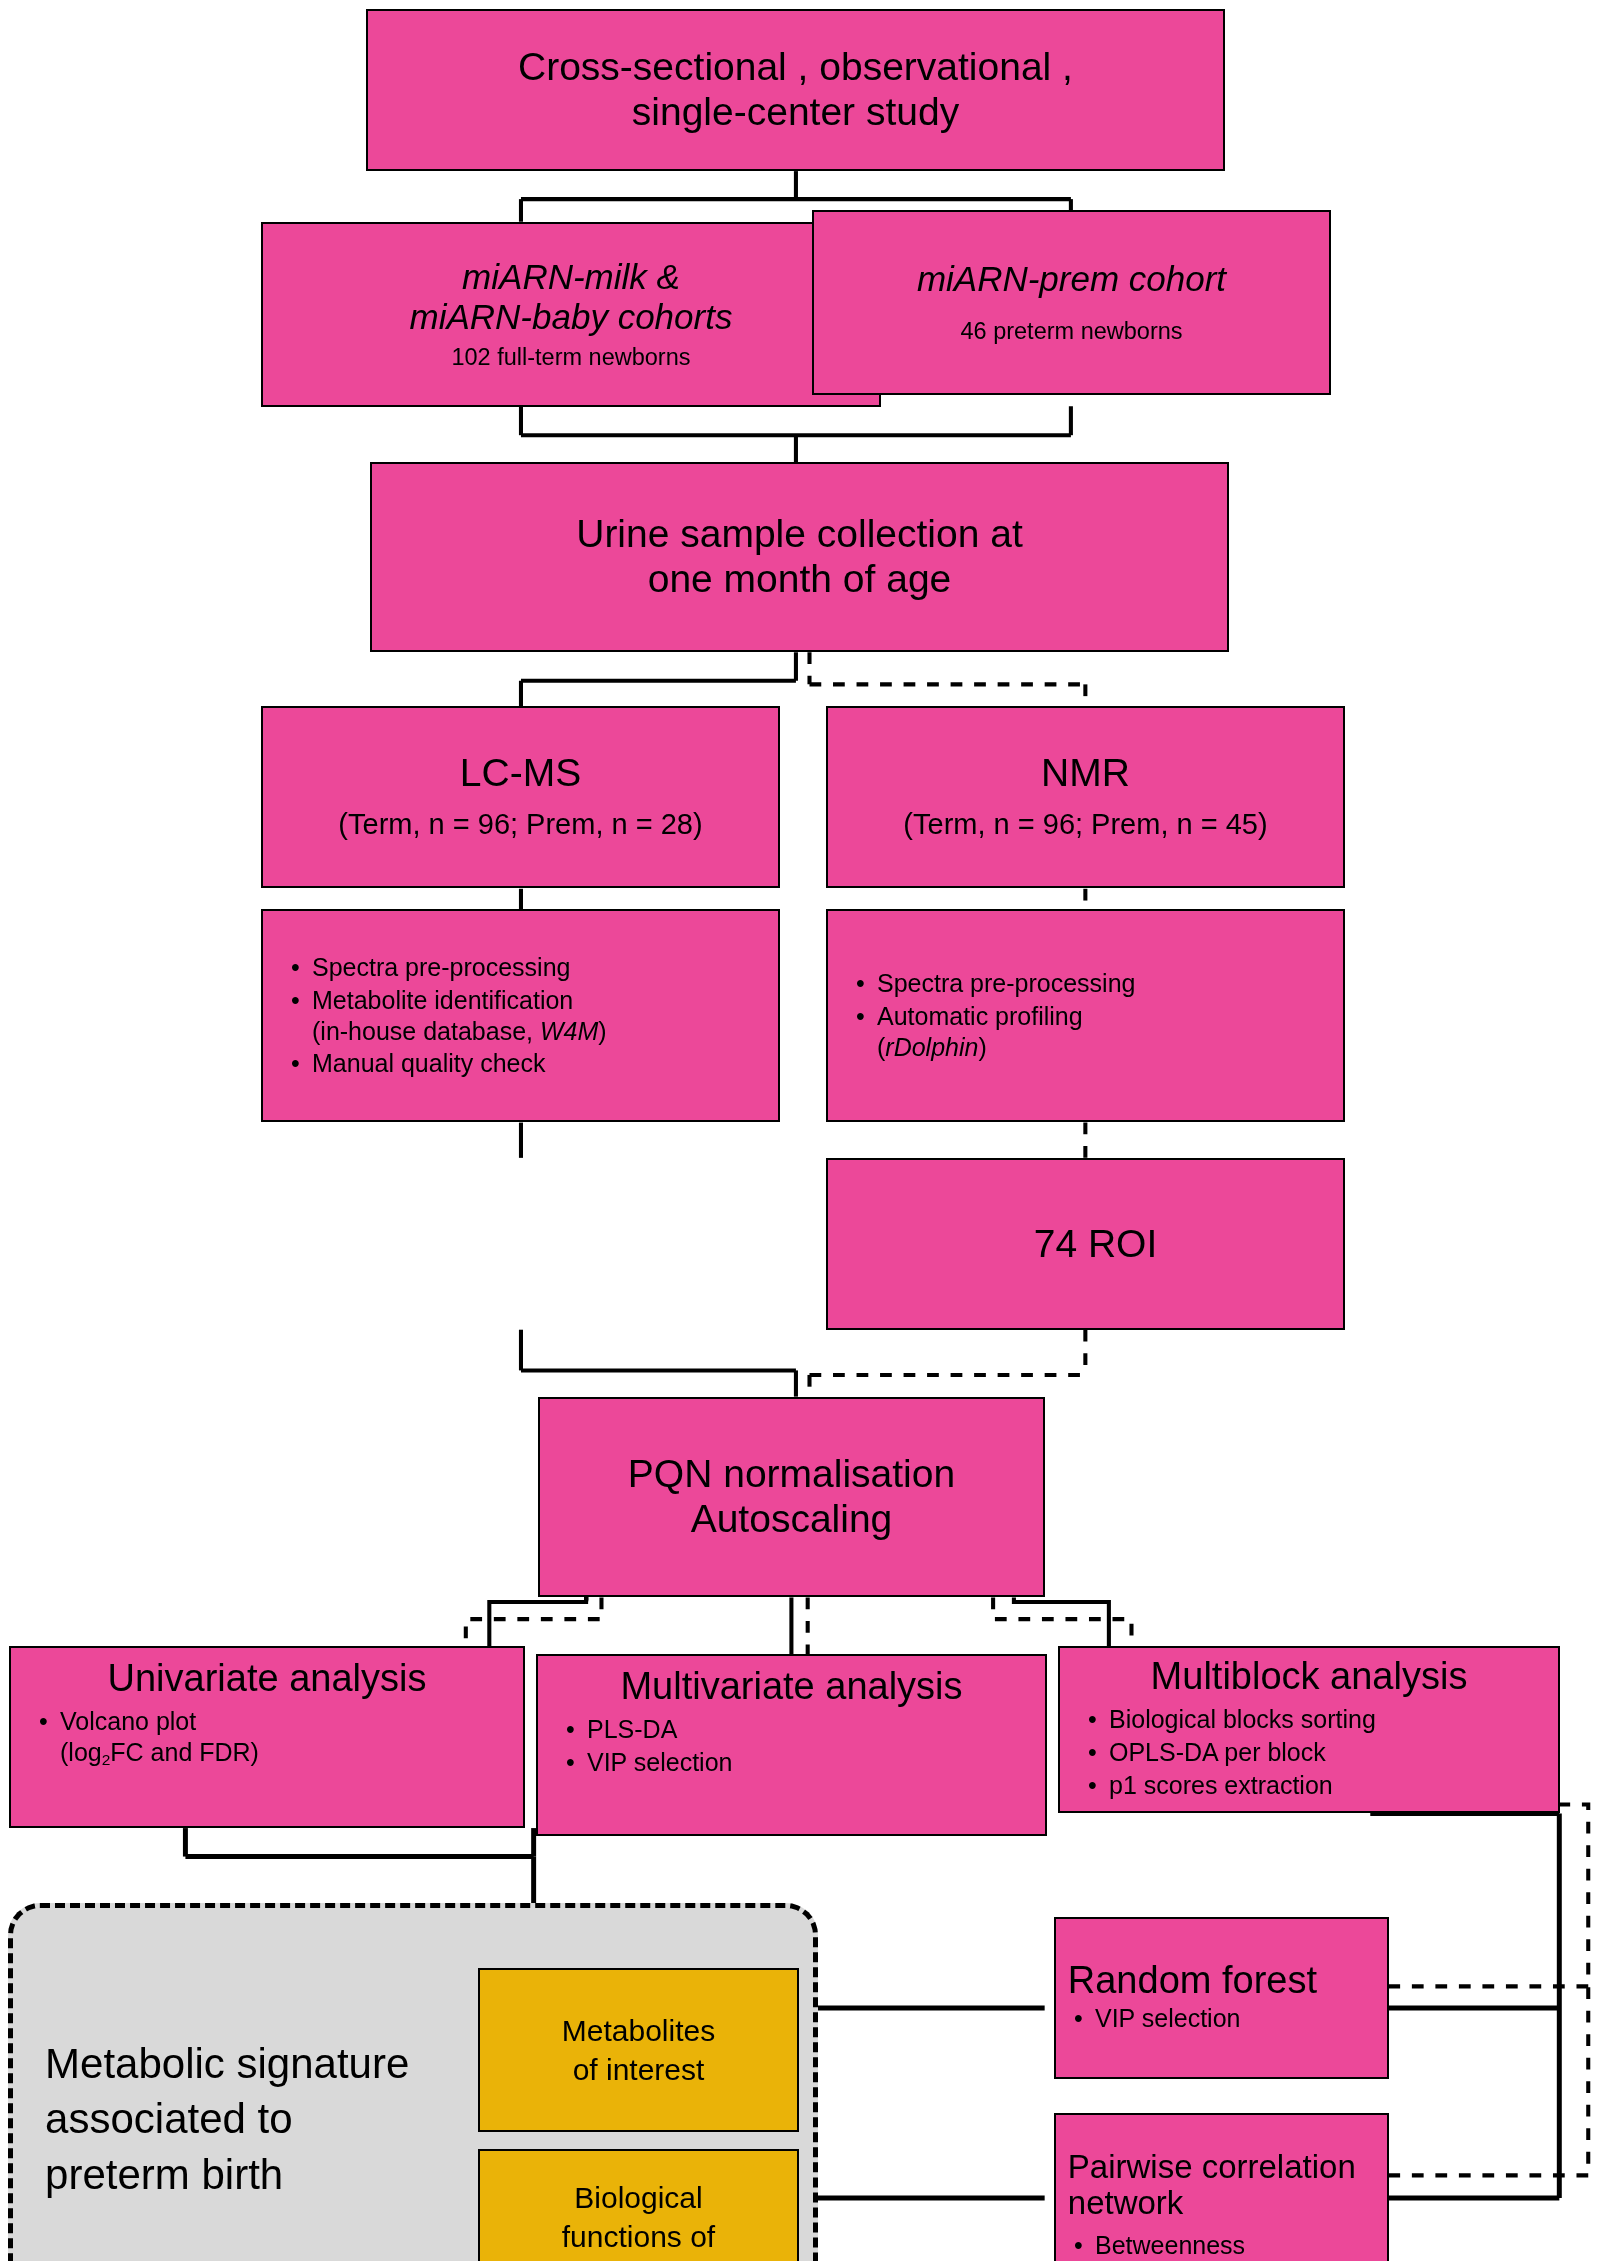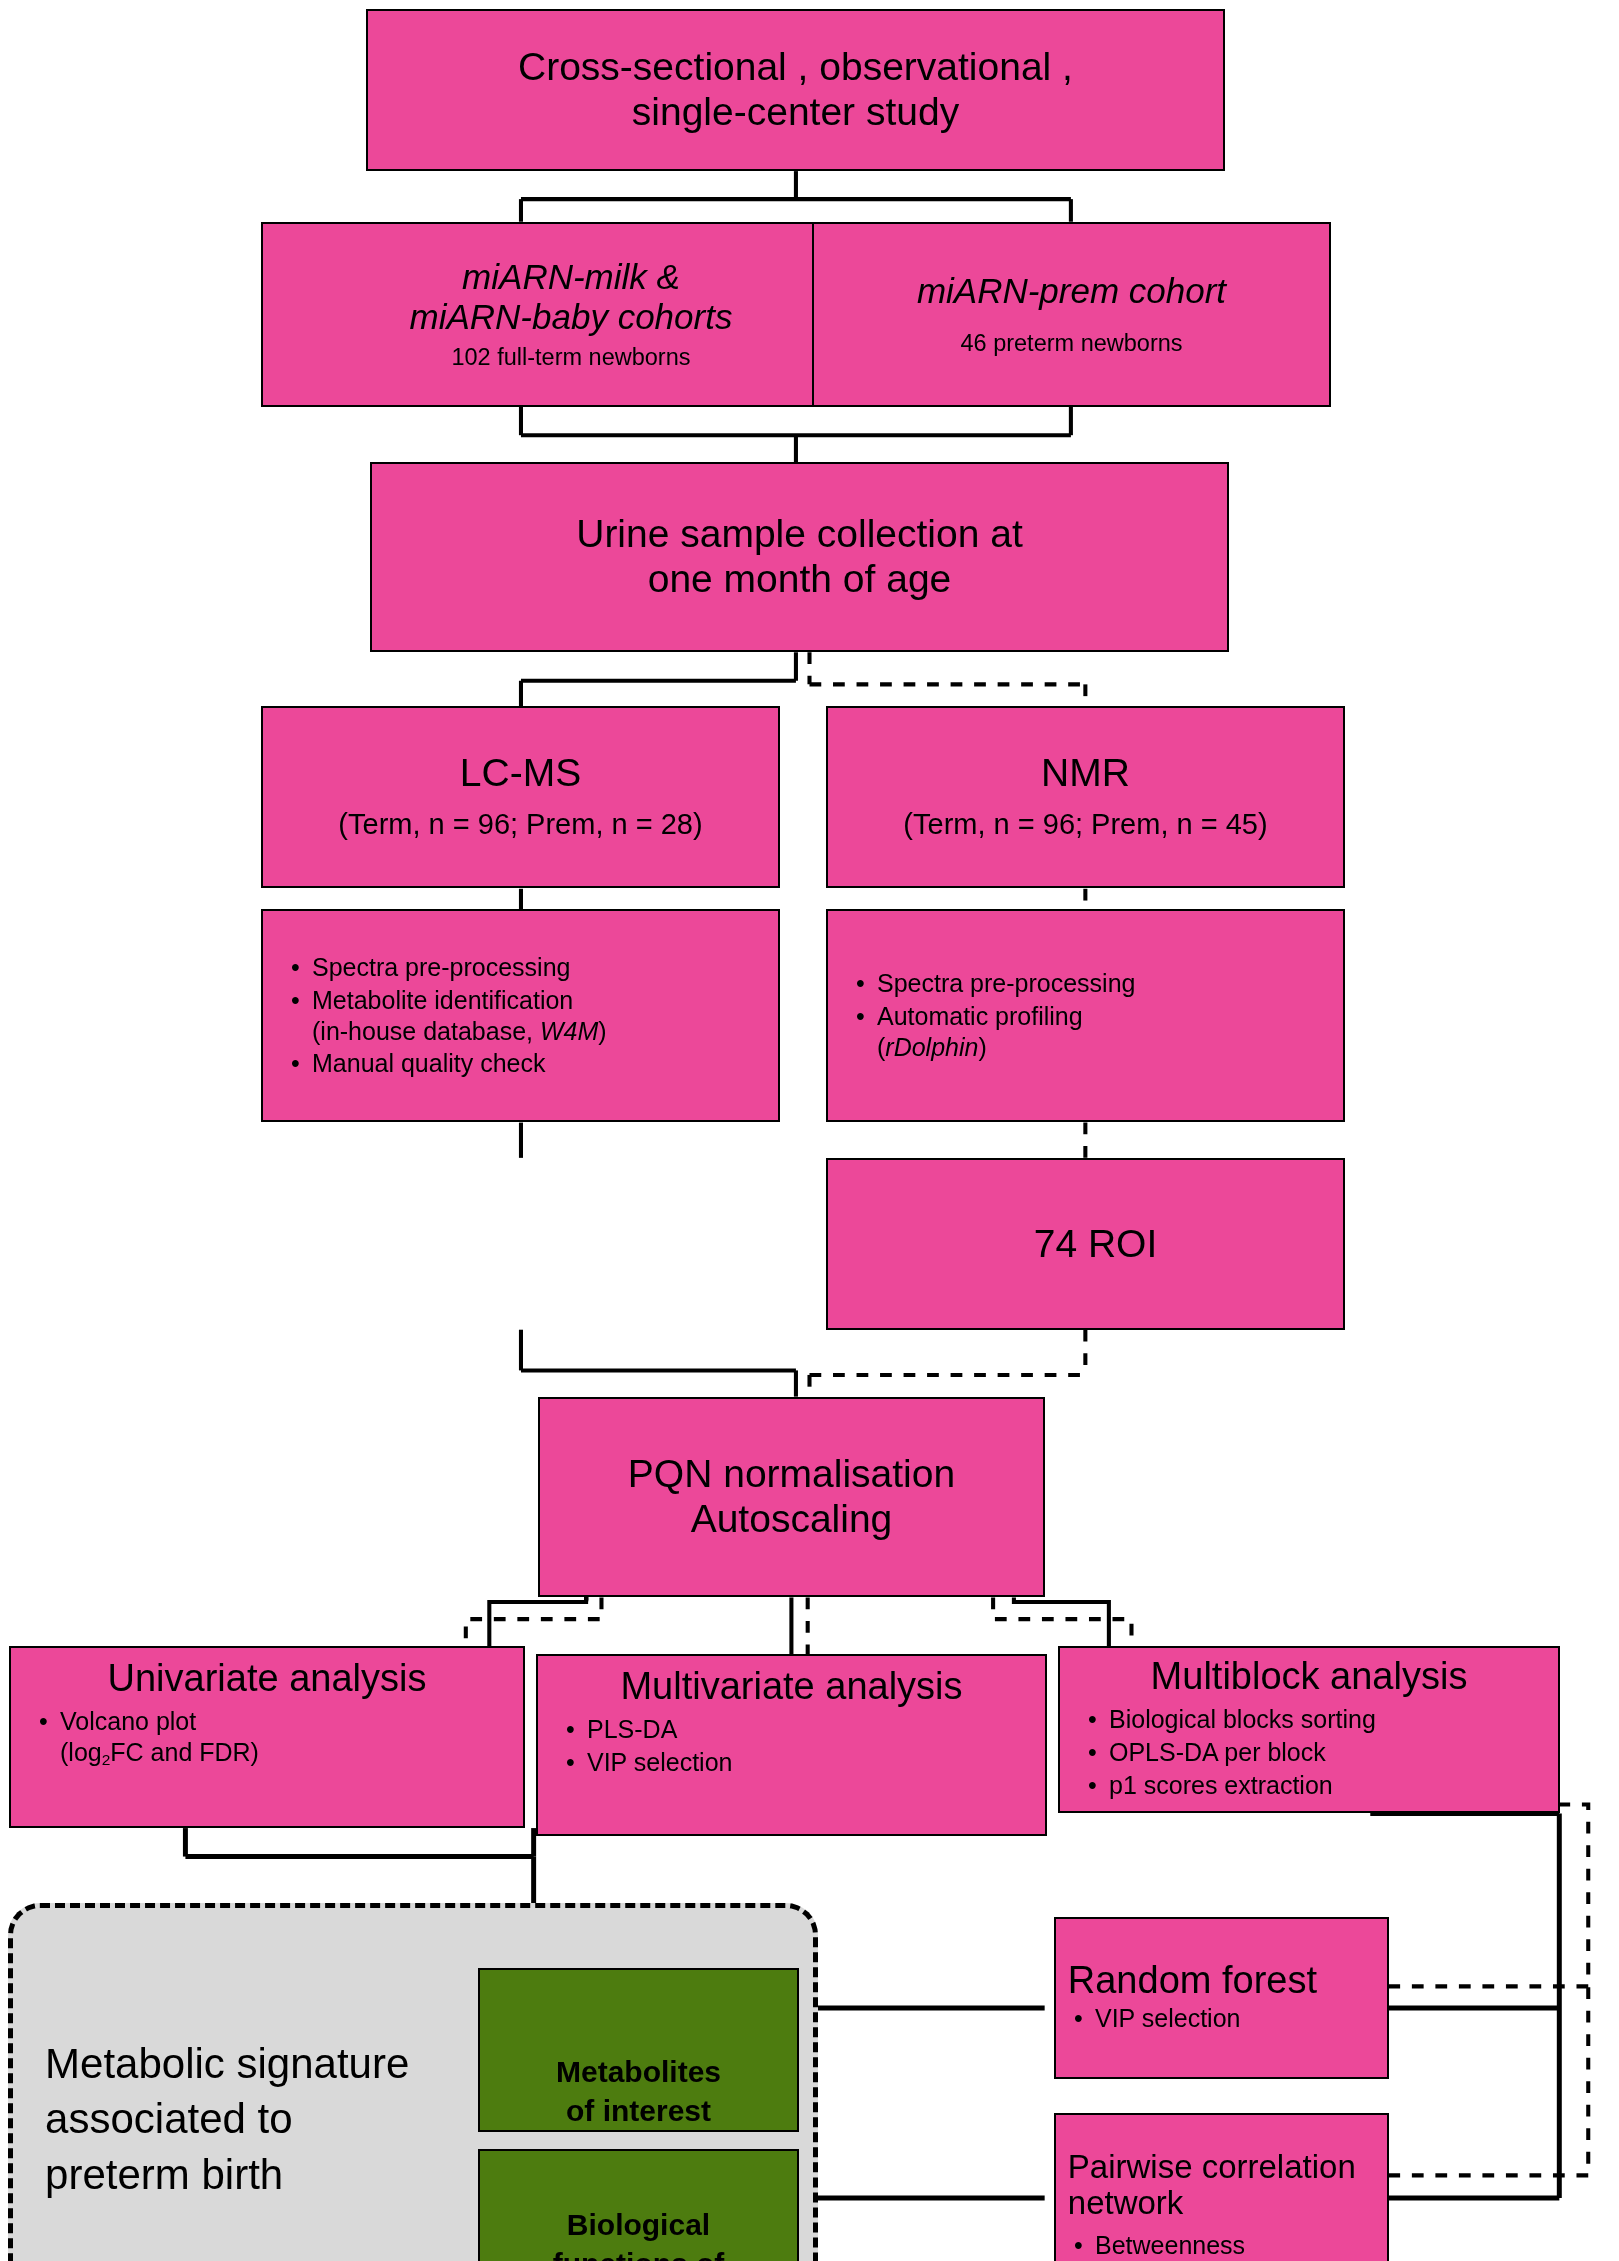--- a/index.html
+++ b/index.html
@@ -17,23 +17,23 @@
   .t-med{font-size:29px;line-height:1.22;white-space:pre-line;}
   .ital{font-style:italic;}
   .bullets{width:100%;box-sizing:border-box;padding-left:28px;padding-right:11px;text-align:left;}
   .brow{display:flex;align-items:flex-start;font-size:25px;line-height:1.24;margin:1.8px 0;}
   .bdot{width:21px;flex:0 0 21px;font-size:25px;line-height:1.24;}
   .btxt{flex:1 1 auto;white-space:pre-line;}
   .hdr{font-size:38px;line-height:1.1;width:100%;text-align:center;margin-bottom:4.5px;}
   .hdr-left{font-size:38px;line-height:1.1;width:100%;text-align:left;padding-left:11.8px;box-sizing:border-box;}
   .sig-text{font-size:42px;line-height:1.32;white-space:pre-line;text-align:left;
        padding-left:32px;padding-right:4.5px;}
-  .inner-white{position:absolute;box-sizing:border-box;border:2.7px solid #000;background:#4d7c0f;
-       display:flex;align-items:flex-end;justify-content:center;text-align:center;
-       font-size:30px;line-height:1.3;white-space:pre-line;font-weight:bold;}
+  .inner-white{position:absolute;box-sizing:border-box;border:2.7px solid #000;background:#eab308;
+       display:flex;align-items:center;justify-content:center;text-align:center;
+       font-size:30px;line-height:1.3;white-space:pre-line;}
   sub{font-size:0.62em;vertical-align:-0.25em;}
 </style>
 </head>
 <body>
 
 <div id="stage">
 
   <svg class="lines" viewBox="0 0 3580 5198">
     <g stroke="#000" fill="none" stroke-width="9">
 
@@ -123,21 +123,21 @@
     <div class="t-big">Cross-sectional , observational ,
 single-center study</div>
   </div>
 
   <div class="box" style="left:261px;top:222px;width:620px;height:185px;">
     <div class="t-title ital">miARN-milk &amp;
 miARN-baby cohorts</div>
     <div class="t-sub" style="margin-top:6.3px;">102 full-term newborns</div>
   </div>
 
-  <div class="box" style="left:812px;top:222px;width:519px;height:185px;">
+  <div class="box" style="left:812px;top:210px;width:519px;height:185px;">
     <div class="t-title ital">miARN-prem cohort</div>
     <div class="t-sub" style="margin-top:19px;">46 preterm newborns</div>
   </div>
 
   <div class="box" style="left:370px;top:462px;width:859px;height:190px;">
     <div class="t-big">Urine sample collection at
 one month of age</div>
   </div>
 
   <div class="box" style="left:261px;top:706px;width:519px;height:182px;">

